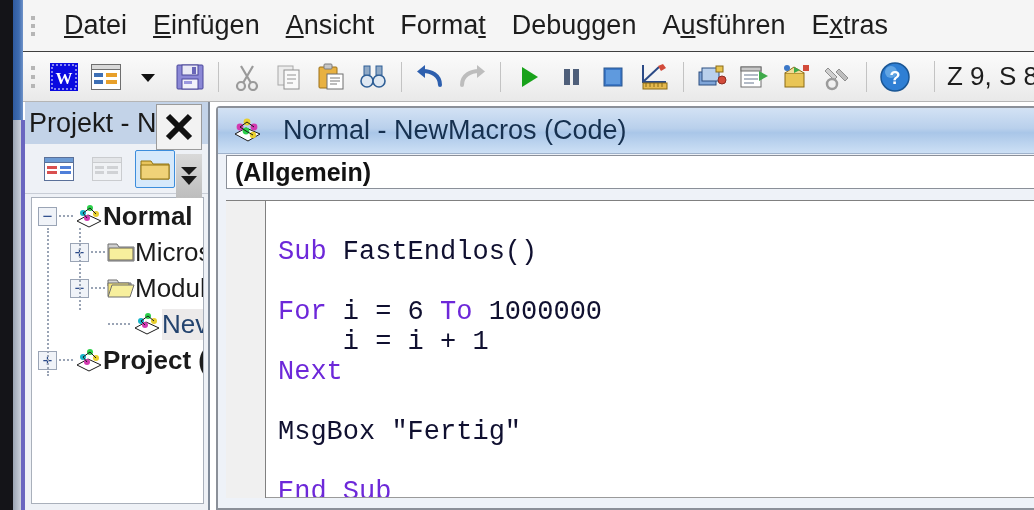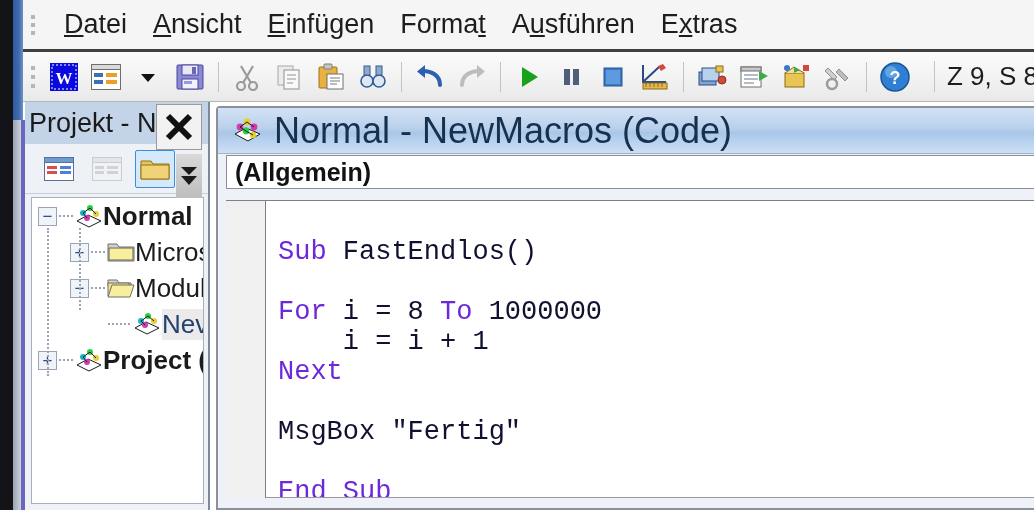--- a/index.html
+++ b/index.html
@@ -38,21 +38,21 @@
     position: absolute; left: 21px; top: 120px;
     width: 4px; height: 390px;
     background: #6a66c0;
   }
 
   
   .menubar {
     position: absolute; left: 23px; top: 0;
     width: 1011px; height: 52px;
     background: #f5f5f5;
-    border-bottom: 3px solid #404040;
+    border-bottom: 1px solid #404040;
     display: flex; align-items: center;
   }
   .grip {
     width: 10px; height: 34px; margin-left: 8px; margin-right: 10px;
     display: flex; flex-direction: column; justify-content: center; gap: 4px;
   }
   .grip i { display:block; width: 4px; height: 4px; background: #b6b6b6; }
   .menu-item {
     font-size: 27px; color: #1d1d1d; padding: 0 13px;
     white-space: nowrap; cursor: default; letter-spacing: 0px;
@@ -132,21 +132,21 @@
     background: #eef2f8;
     border: 2px solid #8b9099;
     border-radius: 4px 4px 0 0;
   }
   .code-title {
     height: 46px;
     background: linear-gradient(to bottom,#d3e2f4 0%, #b9d0ec 45%, #a9c6e8 55%, #cde0f5 100%);
     display: flex; align-items: center; padding-left: 14px; gap: 10px;
     border-bottom: 1px solid #9fb2cb;
   }
-  .code-title-text { font-size: 36px; color:#16304f; white-space: nowrap; }
+  .code-title-text { font-size: 27px; color:#16304f; white-space: nowrap; margin-left: 9px; }
   .code-drop-row {
     height: 36px; display:flex; align-items:center;
     padding: 0 2px 0 8px; background:#eef2f8;
   }
   .combo {
     height: 34px; background:#ffffff; border:1px solid #8b9099;
     display:flex; align-items:center; padding: 0 8px;
     font-size: 25px; font-weight: bold; color:#121212;
     white-space: nowrap; flex: 1; min-width: 0;
   }
@@ -196,23 +196,24 @@
   <div class="edge-gray-bot"></div>
   <div class="edge-violet"></div>
 
   <div class="menubar">
     <div class="grip">
       <i></i>
         <i></i>
         <i></i>
     </div>
     <div class="menu-item"><u>D</u><span title="Datei">atei</span></div>
+    <div class="menu-item"><u>E</u>infügen</div>
     <div class="menu-item"><u>A</u>nsicht</div>
-    <div class="menu-item"><u>E</u>infügen</div>
     <div class="menu-item">Forma<u>t</u></div>
+    <div class="menu-item">Debug<u>g</u>en</div>
     <div class="menu-item">A<u>u</u>sführen</div>
     <div class="menu-item">E<u>x</u>tras</div>
 
   </div>
 
   <div class="toolbar">
     <div class="tb-grip">
         <i></i>
         <i></i>
         <i></i>
@@ -507,21 +508,21 @@
 
     <div class="code-drop-row">
       <div class="combo">(Allgemein)</div>
     </div>
 
     <div class="code-body">
       <div class="code-margin"></div>
       <div class="code-text">
 <span class="kw">Sub </span><span class="pl">FastEndlos()</span>
 
-<span class="kw">For </span><span class="pl">i = 8 </span><span class="kw">To </span><span class="pl">1000000</span>
+<span class="kw">For </span><span class="pl">i = 6 </span><span class="kw">To </span><span class="pl">1000000</span>
 <span class="pl">    i = i + 1</span>
 <span class="kw">Next</span>
 
 <span class="pl">MsgBox "Fertig"</span>
 
 <span class="kw">End Sub</span>
       </div>
     </div>
     <div class="code-under"></div>
   </div>

